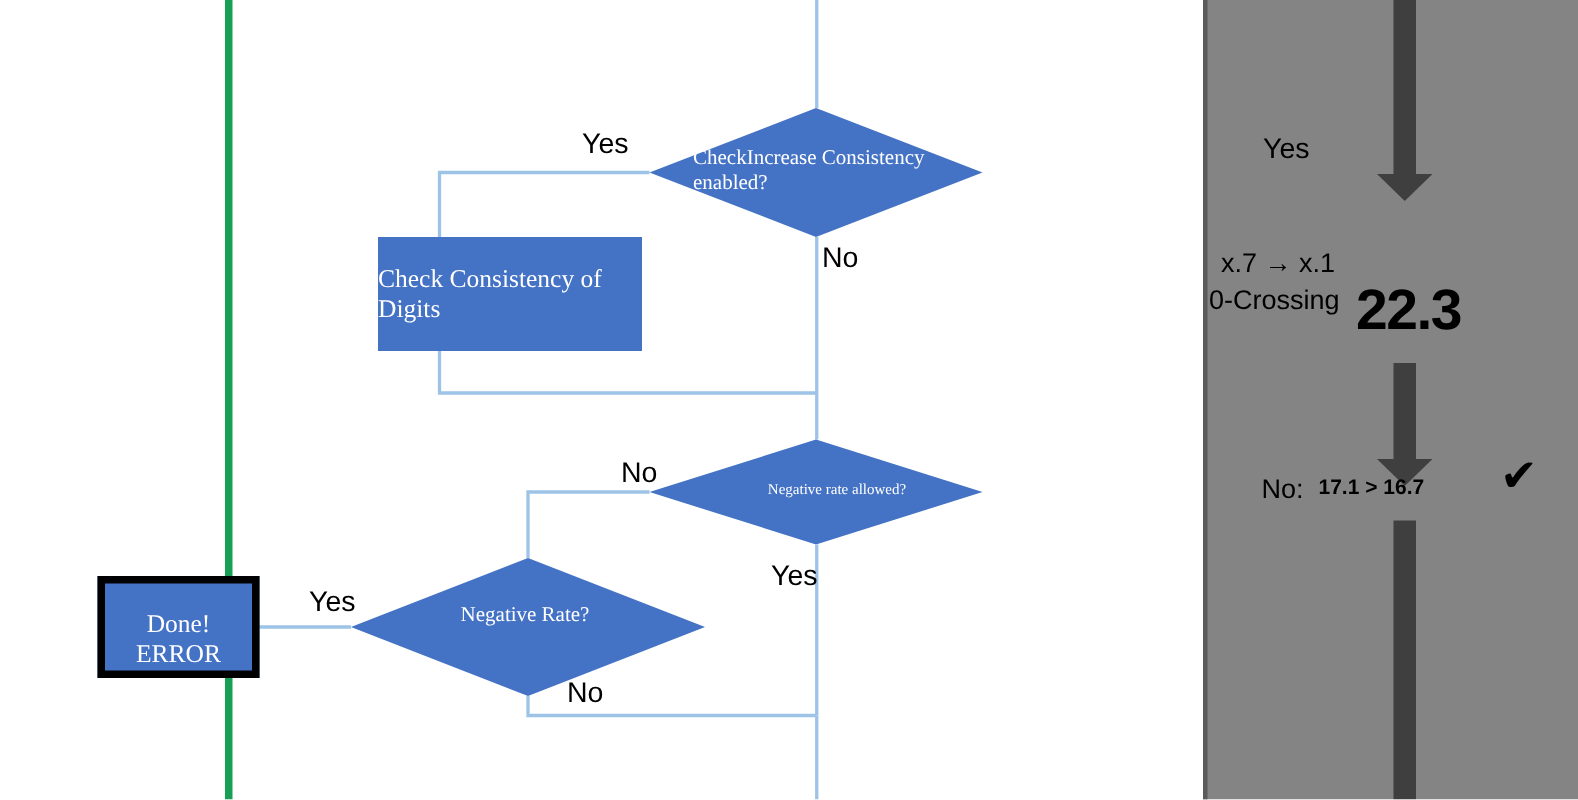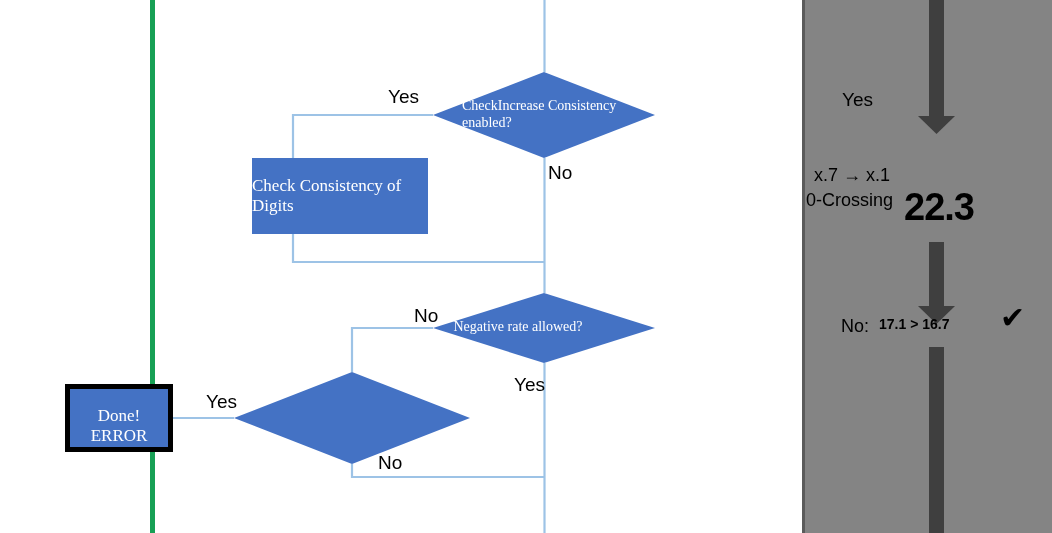--- a/index.html
+++ b/index.html
@@ -43,22 +43,22 @@
   }
   #box-done .shape-label{
     left:0;top:0;width:98px;height:74px;
     display:flex;flex-direction:column;align-items:center;justify-content:center;
     font-size:17px;
   }
 
   
   #lbl-d1{left:462px;top:85px;width:164px;height:60px;
           display:flex;align-items:center;justify-content:center;font-size:14px;}
-  #lbl-d2{left:436px;top:305px;width:164px;height:44px;
-          display:flex;align-items:center;justify-content:center;font-size:14px;}
+  #lbl-d2{left:476px;top:305px;width:164px;height:44px;
+          display:flex;align-items:center;justify-content:center;font-size:10px;}
   #lbl-d3{left:268px;top:400px;width:164px;height:22px;
           display:flex;align-items:center;justify-content:center;font-size:14px;}
 
   
   #panel{
     position:absolute;left:802px;top:0;width:250px;height:533px;
     background:#848484;border-left:3px solid #5b5b5b;box-sizing:border-box;
   }
   .panel-svg{position:absolute;left:0;top:0;width:250px;height:533px;}
   .panel-txt{
@@ -121,20 +121,21 @@
 
   <div id="box-done">
     <div class="shape-label">
       <span>Done!</span>
       <span>ERROR</span>
     </div>
   </div>
 
   <div class="shape-label" id="lbl-d1">CheckIncrease Consistency enabled?</div>
   <div class="shape-label" id="lbl-d2">Negative rate allowed?</div>
+  <div class="shape-label" id="lbl-d3">Negative Rate?</div>
 
   <div class="edge-label" style="left:388px;top:87px;">Yes</div>
   <div class="edge-label" style="left:548px;top:163px;">No</div>
   <div class="edge-label" style="left:414px;top:306px;">No</div>
   <div class="edge-label" style="left:514px;top:375px;">Yes</div>
   <div class="edge-label" style="left:206px;top:392px;">Yes</div>
   <div class="edge-label" style="left:378px;top:453px;">No</div>
 
   <div id="panel">
     <svg class="panel-svg" viewBox="0 0 250 533">

